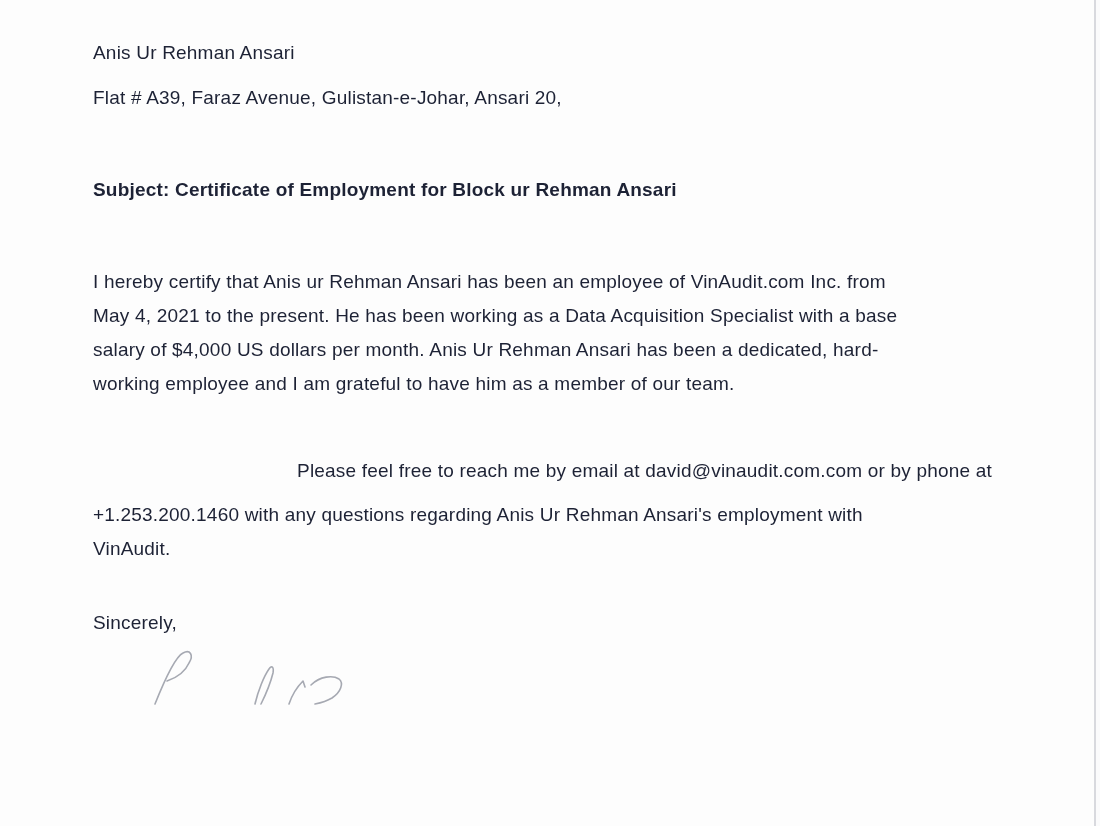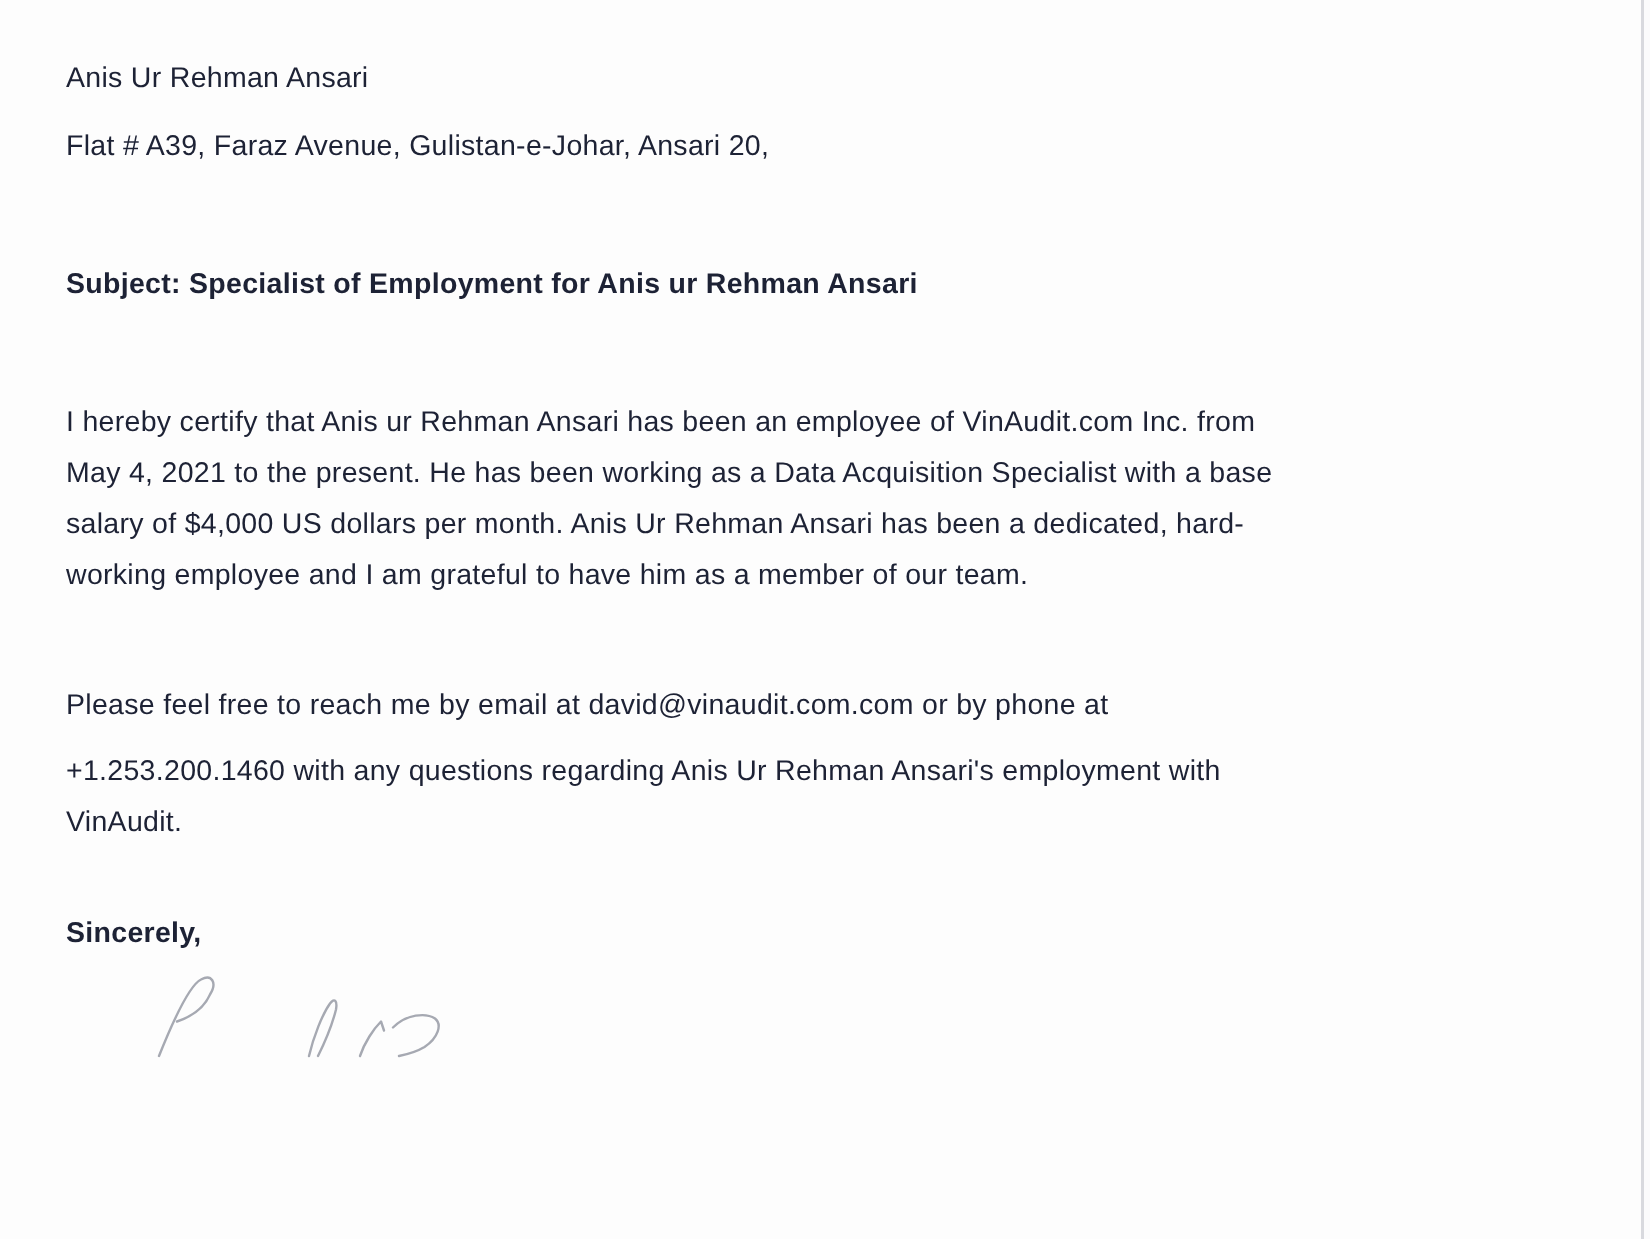--- a/index.html
+++ b/index.html
@@ -13,21 +13,21 @@
     background: #ffffff;
     font-family: "Liberation Sans", "DejaVu Sans", sans-serif;
     position: relative;
   }
   .page {
     box-sizing: border-box;
     width: 1100px;
     height: 826px;
     background: #fdfdfd;
     color: #1d2235;
-    padding: 40px 108px 0 44px;
+    padding: 40px 108px 0 93px;
     overflow: hidden;
     position: relative;
   }
   .page p {
     margin: 0;
     font-size: 19px;
     letter-spacing: 0.2px;
   }
   .addr-line {
     line-height: 26px;
@@ -44,30 +44,30 @@
   }
   .body-para {
     line-height: 34px;
     white-space: pre-line;
     margin-top: 62px !important;
   }
   .contact-para-1 {
     line-height: 34px;
     white-space: pre-line;
     margin-top: 53px !important;
+    text-align: right;
   }
   .contact-para-2 {
     line-height: 34px;
     white-space: pre-line;
     margin-top: 10px !important;
   }
   .closing-line {
     line-height: 26px;
     margin-top: 44px !important;
-    font-weight: bold;
   }
   .signature-wrap {
     margin: 10px 0 0 58px;
     height: 60px;
   }
   .signature-wrap svg {
     display: block;
   }
   .page-edge-line {
     position: absolute;
@@ -89,21 +89,21 @@
 </head>
 <body>
 
 <div class="page">
 
   <div>
     <p class="addr-line">Anis Ur Rehman Ansari</p>
     <p class="addr-line">Flat # A39, Faraz Avenue, Gulistan-e-Johar, Ansari 20,</p>
   </div>
 
-  <p class="subject-line">Subject: Specialist of Employment for Anis ur Rehman Ansari</p>
+  <p class="subject-line">Subject: Certificate of Employment for Block ur Rehman Ansari</p>
 
 
   <p class="body-para">I hereby certify that Anis ur Rehman Ansari has been an employee of VinAudit.com Inc. from
 May 4, 2021 to the present. He has been working as a Data Acquisition Specialist with a base
 salary of $4,000 US dollars per month. Anis Ur Rehman Ansari has been a dedicated, hard-
 working employee and I am grateful to have him as a member of our team.</p>
 
   <p class="contact-para-1">Please feel free to reach me by email at david@vinaudit.com.com or by phone at</p>
 
   <p class="contact-para-2">+1.253.200.1460 with any questions regarding Anis Ur Rehman Ansari's employment with

